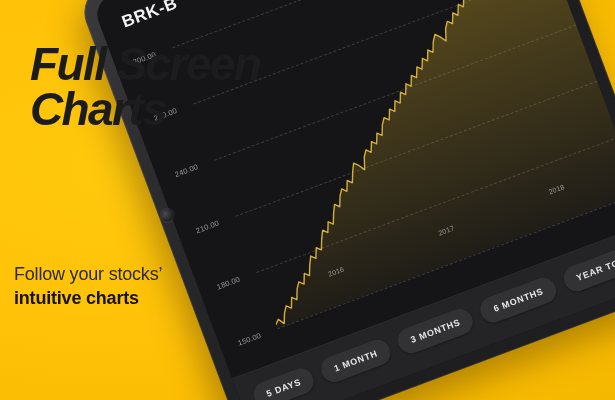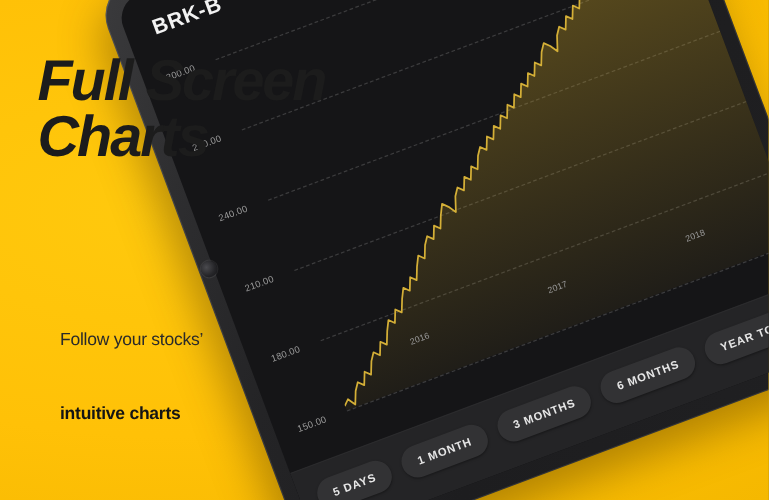--- a/index.html
+++ b/index.html
@@ -36,34 +36,33 @@
     color: #1C1C1C;
     letter-spacing: -1.6px;
     margin: 0;
     white-space: nowrap;
     font-style: italic;
   }
   .headline .l2 { display: block; }
 
   .subcopy {
     position: absolute;
-    left: 48px;
+    left: 14px;
     top: 262px;
     width: 215px;
     z-index: 40;
     color: #2A2A2A;
-    font-size: 14px;
+    font-size: 18px;
     line-height: 1.35;
     letter-spacing: -0.2px;
   }
   .subcopy .strong {
     font-weight: bold;
     color: #141414;
     display: block;
-    margin-top: 40px;
   }
   .subcopy .line { display: block; }
 
   
   .phone-wrap {
     position: absolute;
     left: 246px;
     top: -36px;
     width: 470px;
     height: 486px;

